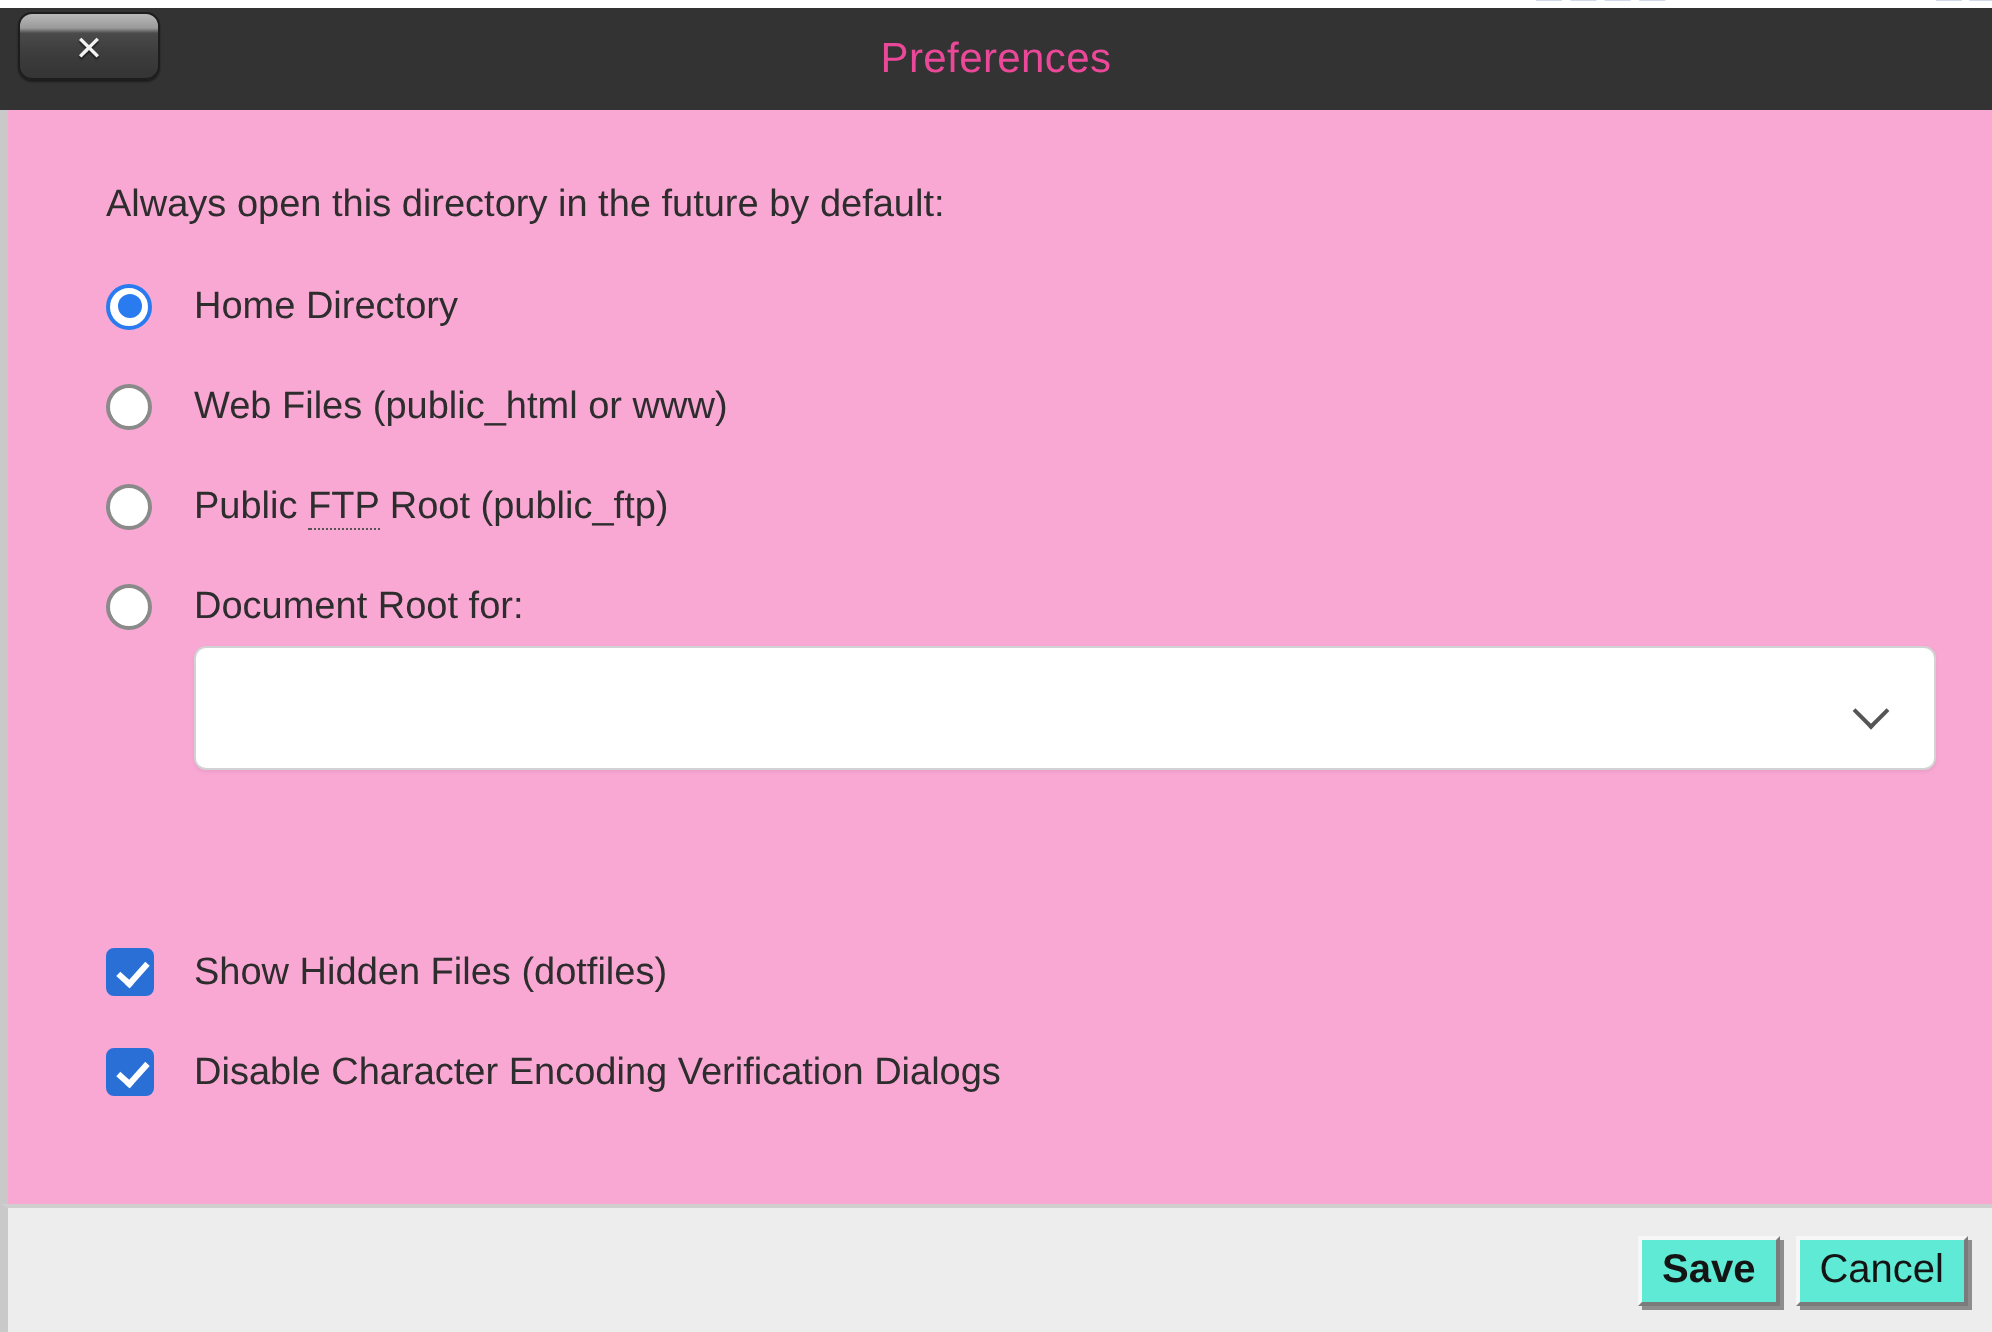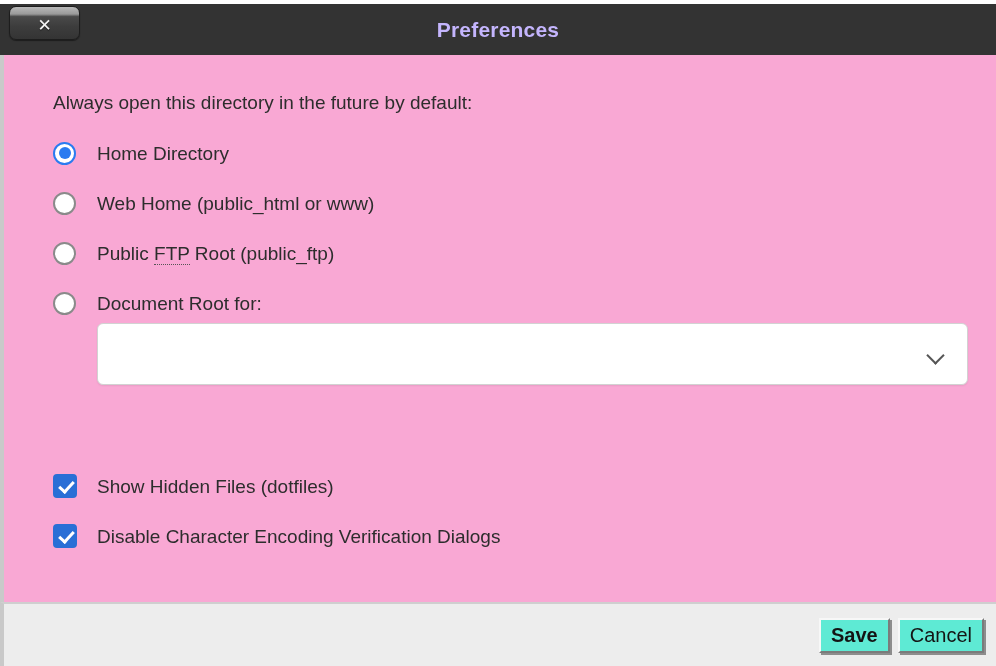--- a/index.html
+++ b/index.html
@@ -58,23 +58,23 @@
     z-index: 2;
     margin-top: 4px;
     height: 51px;
     background: #333333;
     display: flex;
     align-items: center;
     justify-content: center;
     flex: 0 0 auto;
   }
   .titlebar-title {
-    color: #c4b5fd;
+    color: #ec4899;
     font-size: 21px;
-    font-weight: bold;
+    font-weight: normal;
     letter-spacing: 0.2px;
     line-height: 1;
   }
   .close-button {
     position: absolute;
     left: 9px;
     top: 2px;
     width: 71px;
     height: 34px;
     border-radius: 7px;
@@ -290,21 +290,21 @@
 
     <div class="intro-text">Always open this directory in the future by default:</div>
 
     <div class="radio-row">
       <span class="radio-mark checked"></span>
       <span class="radio-label">Home Directory</span>
     </div>
 
     <div class="radio-row">
       <span class="radio-mark"></span>
-      <span class="radio-label">Web Home (public_html or www)</span>
+      <span class="radio-label">Web Files (public_html or www)</span>
     </div>
 
     <div class="radio-row">
       <span class="radio-mark"></span>
       <span class="radio-label"><span>Public </span><span class="abbr-dotted">FTP</span><span> Root (public_ftp)</span></span>
     </div>
 
     <div class="radio-row docroot-row">
       <span class="radio-mark"></span>
       <span class="radio-label">Document Root for:</span>

